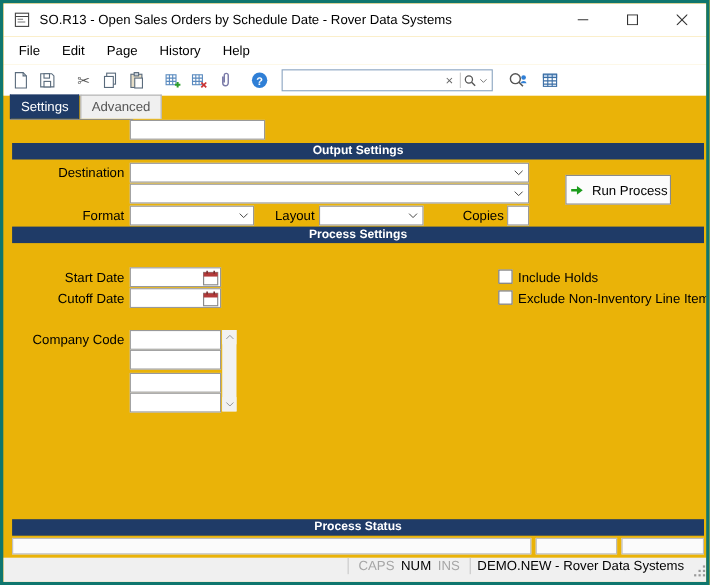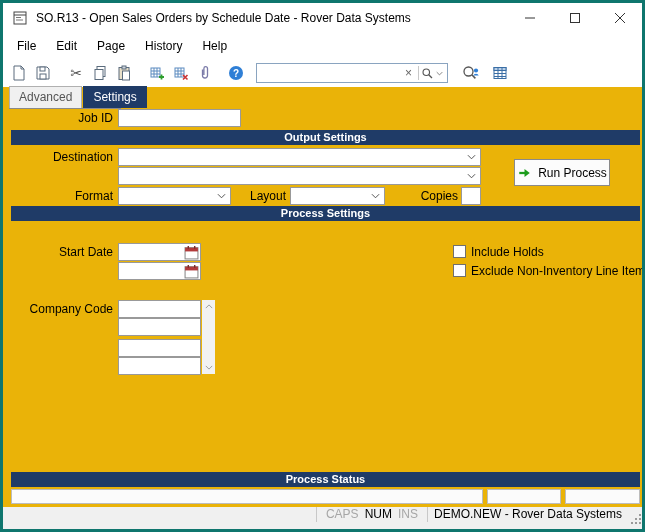--- a/index.html
+++ b/index.html
@@ -186,25 +186,24 @@
     <div class="tb-btn" style="margin-left:4px">
       <svg width="16" height="16" viewBox="0 0 16 16">
           <rect x="2" y="2.5" width="12" height="11" fill="#fff" stroke="#3a6ea5"></rect>
           <rect x="2" y="2.5" width="12" height="3" fill="#b8cfe8" stroke="#3a6ea5"></rect>
           <path d="M2 8.5h12M2 11.5h12M6 2.5v11M10 2.5v11" stroke="#3a6ea5" fill="none"></path>
         </svg>
     </div>
   </div>
 
   <div class="tabstrip">
+    <span class="tab active">Settings</span>
     <span class="tab inactive">Advanced</span>
-    <span class="tab active">Settings</span>
-  </div>
-
-  <span class="lbl" style="left:8px;width:102px;top:107px">Job ID</span>
+  </div>
+
   <input class="tinput" style="left: 115px; top: 106px; width: 123px;" type="text" value="">
 
   <div class="section-hdr" style="top:127px">Output Settings</div>
 
   <span class="lbl" style="left:8px;width:102px;top:146px">Destination</span>
   <div class="combo" style="left:115px;top:145px;width:363px">
     <svg width="9" height="6" viewBox="0 0 10 6">
         <path d="M1 1l4 4 4-4" fill="none" stroke="#444"></path>
       </svg>
   </div>
@@ -242,20 +241,21 @@
 
   <span class="lbl" style="left:8px;width:102px;top:241px">Start Date</span>
   <div class="datefield" style="left:115px;top:240px">
     <svg width="15" height="15" viewBox="0 0 14 14">
         <rect x="1" y="2.5" width="12" height="10.5" fill="#fff" stroke="#8a8a8a"></rect>
         <rect x="1" y="2.5" width="12" height="3.5" fill="#b23a3a"></rect>
         <path d="M4 1v2.5M10 1v2.5" stroke="#7a2a2a" stroke-width="1.3"></path>
       </svg>
   </div>
 
+  <span class="lbl" style="left:8px;width:102px;top:260px">Cutoff Date</span>
   <div class="datefield" style="left:115px;top:259px">
     <svg width="15" height="15" viewBox="0 0 14 14">
         <rect x="1" y="2.5" width="12" height="10.5" fill="#fff" stroke="#8a8a8a"></rect>
         <rect x="1" y="2.5" width="12" height="3.5" fill="#b23a3a"></rect>
         <path d="M4 1v2.5M10 1v2.5" stroke="#7a2a2a" stroke-width="1.3"></path>
       </svg>
   </div>
 
   <div class="cb" style="left:450px;top:242px"></div>
   <span class="cb-label" style="left:468px;top:242px">Include Holds</span>

